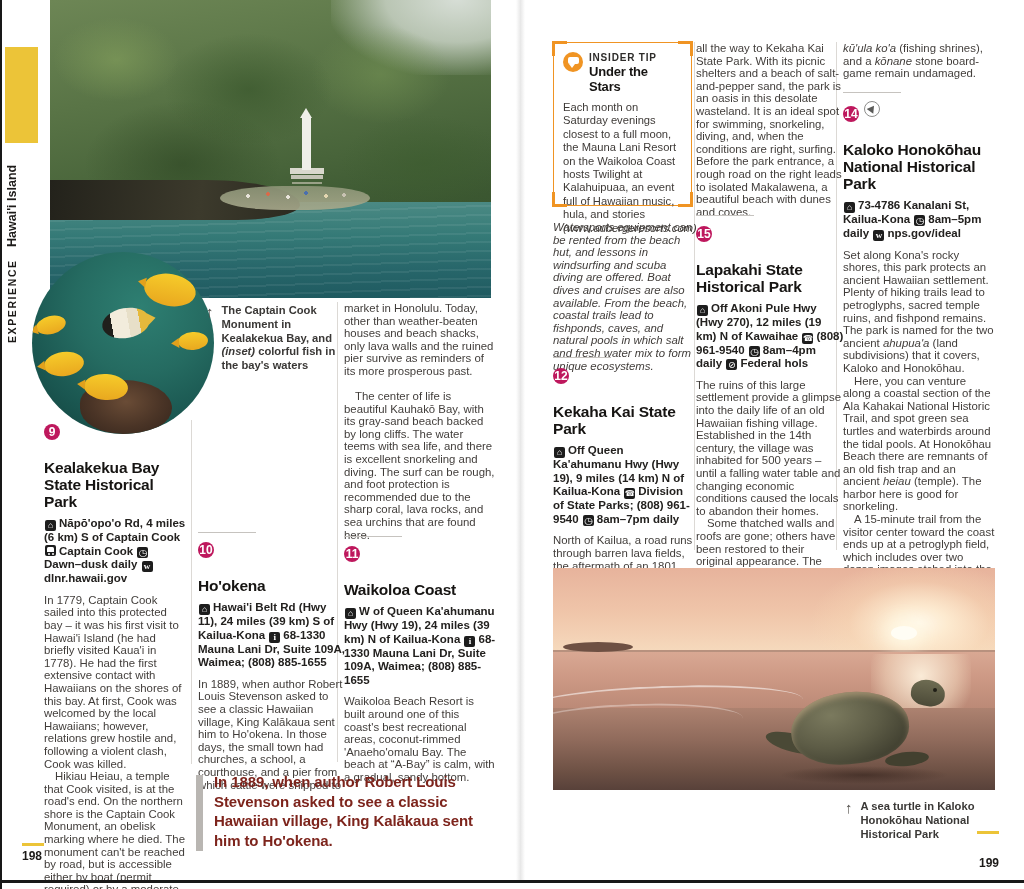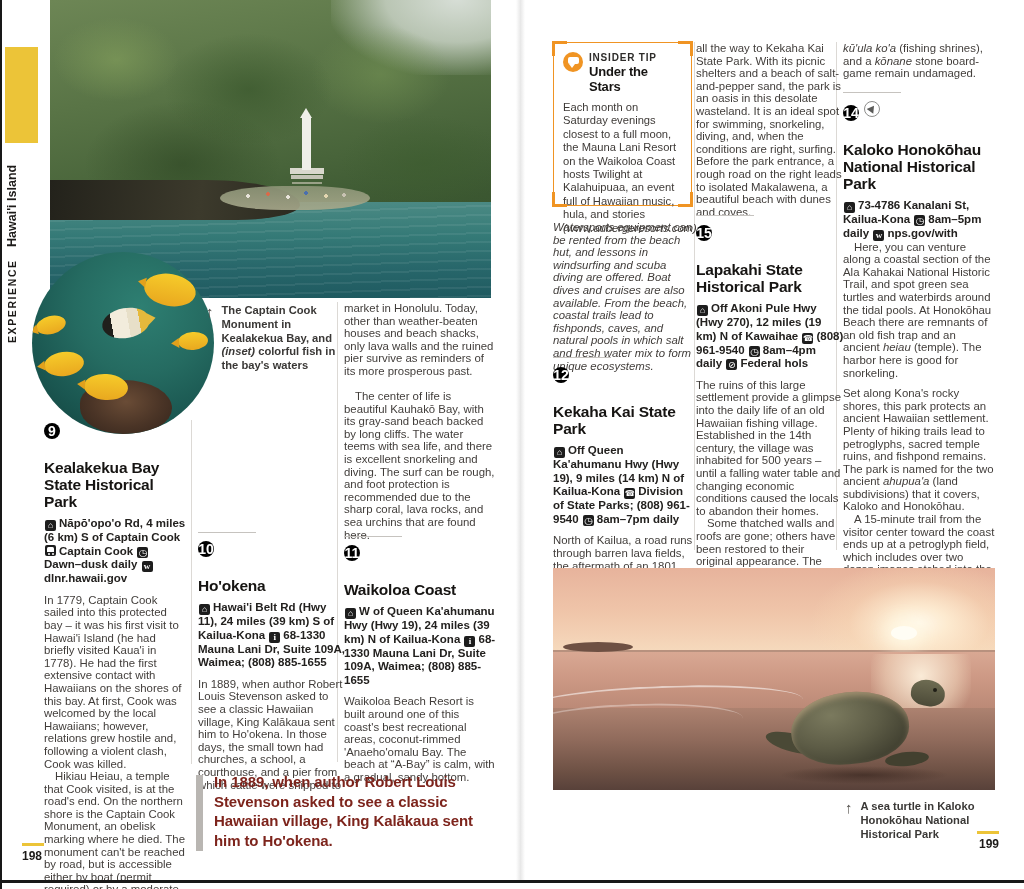--- a/index.html
+++ b/index.html
@@ -15,22 +15,22 @@
   .divider{width:58px;height:1px;background:#c6c3bf;}
 
   
   .spine-block{left:5px;top:47px;width:33px;height:96px;background:#ecc438;}
   .spine-text{left:3px;top:143px;width:38px;height:200px;writing-mode:vertical-rl;transform:rotate(180deg);white-space:nowrap;}
   .spine-kicker{font-size:10.5px;font-weight:bold;letter-spacing:1.6px;color:#1d1b19;}
   .spine-title{font-size:12.5px;font-weight:bold;color:#1d1b19;margin-inline-start:12px;}
 
   
   .section{position:absolute;}
-  .badge{display:inline-flex;width:16px;height:16px;border-radius:50%;background:#000000;color:#fff;
-         font-size:14px;font-weight:bold;align-items:center;justify-content:center;}
+  .badge{display:inline-flex;width:16px;height:16px;border-radius:50%;background:#be185d;color:#fff;
+         font-size:12px;font-weight:bold;align-items:center;justify-content:center;}
   .np-icon{display:inline-block;width:14px;height:14px;border:1.5px solid #8d8d8b;border-radius:50%;margin-left:5px;vertical-align:1px;position:relative;}
   .np-icon::before{content:"";position:absolute;left:3px;top:2.5px;border-left:4px solid transparent;border-right:4px solid transparent;border-bottom:7px solid #5a5a58;transform:rotate(35deg);}
   .sec-title{margin:19px 0 0;font-size:15.5px;line-height:17px;font-weight:bold;color:#161412;letter-spacing:-.2px;}
   .details{margin:7px 0 0;font-size:11.5px;line-height:13.6px;font-weight:bold;color:#23211f;}
   .body{margin:8px 0 0;font-size:11.4px;line-height:12.6px;color:#413d3a;}
   p.body.cont{margin-top:0;text-indent:11px;}
   .flow{position:absolute;margin:0;font-size:11.4px;line-height:12.6px;color:#413d3a;}
   .flow.cont{text-indent:11px;}
   i{font-style:italic;}
 
@@ -267,23 +267,23 @@
     <p class="body cont"><span>Some thatched walls and roofs are gone; others have been restored to their original appearance. The lava foundations, </span><i>hālau</i><span> (canoe sheds),</span></p>
   </div>
 
   <p class="flow" style="left:843px;top:42px;width:152px;"><i>kū'ula ko'a</i><span> (fishing shrines), and a </span><i>kōnane</i><span> stone board-game remain undamaged.</span></p>
 
   <div class="abs divider" style="left:843px;top:92px;"></div>
 
   <div class="section" style="left:843px;top:101px;width:152px;">
     <span class="badge">14</span><span class="np-icon"></span>
     <h3 class="sec-title">Kaloko Honokōhau National Historical Park</h3>
-    <p class="details"><span class="ic ic-address">⌂</span><span>73-4786 Kanalani St, Kailua-Kona </span><span class="ic ic-clock">◷</span><span>8am–5pm daily </span><span class="ic ic-web">w</span><span>nps.gov/with</span></p>
+    <p class="details"><span class="ic ic-address">⌂</span><span>73-4786 Kanalani St, Kailua-Kona </span><span class="ic ic-clock">◷</span><span>8am–5pm daily </span><span class="ic ic-web">w</span><span>nps.gov/ideal</span></p>
+    <p class="body"><span>Set along Kona's rocky shores, this park protects an ancient Hawaiian settlement. Plenty of hiking trails lead to petroglyphs, sacred temple ruins, and fishpond remains. The park is named for the two ancient </span><i>ahupua'a</i><span> (land subdivisions) that it covers, Kaloko and Honokōhau.</span></p>
     <p class="body cont"><span>Here, you can venture along a coastal section of the Ala Kahakai National Historic Trail, and spot green sea turtles and waterbirds around the tidal pools. At Honokōhau Beach there are remnants of an old fish trap and an ancient </span><i>heiau</i><span> (temple). The harbor here is good for snorkeling.</span></p>
-    <p class="body"><span>Set along Kona's rocky shores, this park protects an ancient Hawaiian settlement. Plenty of hiking trails lead to petroglyphs, sacred temple ruins, and fishpond remains. The park is named for the two ancient </span><i>ahupua'a</i><span> (land subdivisions) that it covers, Kaloko and Honokōhau.</span></p>
     <p class="body cont">A 15-minute trail from the visitor center toward the coast ends up at a petroglyph field, which includes over two dozen images etched into the lava rocks.</p>
   </div>
 
   <div class="abs turtle-photo">
     <div class="t-sky"></div>
     <div class="t-glow"></div>
     <div class="t-horizon"></div>
     <div class="t-rock"></div>
     <div class="t-sun"></div>
     <div class="t-sea"></div>
@@ -298,19 +298,19 @@
       <div class="t-eye"></div>
       <div class="t-flip-r"></div>
     </div>
   </div>
 
   <div class="caption" style="left:845px;top:800px;width:150px;">
     <span class="cap-arrow">↑</span>
     <span class="cap-text">A sea turtle in Kaloko Honokōhau National Historical Park</span>
   </div>
 
-  <div class="pagenum right" style="left:973px;top:831px;width:26px;">
+  <div class="pagenum right" style="left:973px;top:831px;width:26px;gap:19px;">
     <span class="pn-bar"></span>
     <span>199</span>
   </div>
 
   <div class="abs rule-bottom"></div>
 </div>
 
 </body></html>

